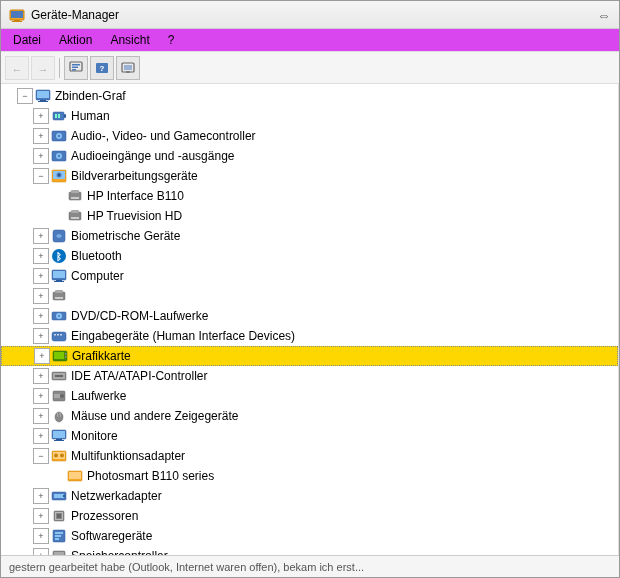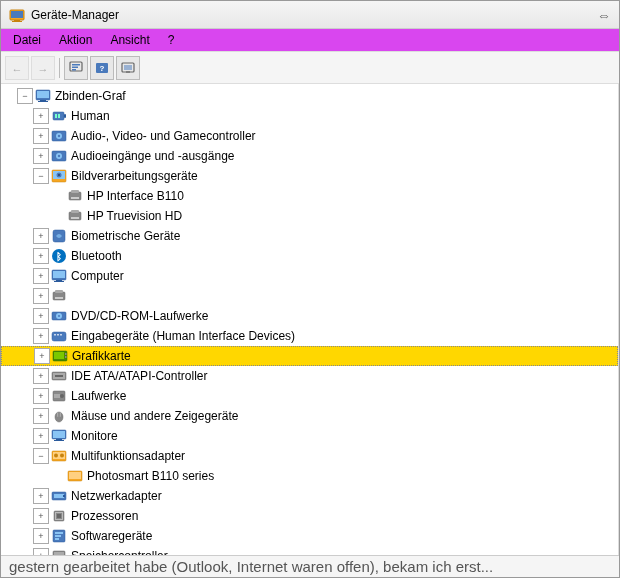--- a/index.html
+++ b/index.html
@@ -148,21 +148,21 @@
       color: #000;
       text-align: right;
     }
     .status-bar {
       height: 22px;
       background: #f5f5f5;
       border-top: 1px solid #ccc;
       display: flex;
       align-items: center;
       padding: 0 8px;
-      font-size: 15px;
+      font-size: 11px;
       color: #555;
       overflow: hidden;
     }
 
     
     .icon-computer { color: #4a7abc; }
   </style>
 </head>
 <body>
 

